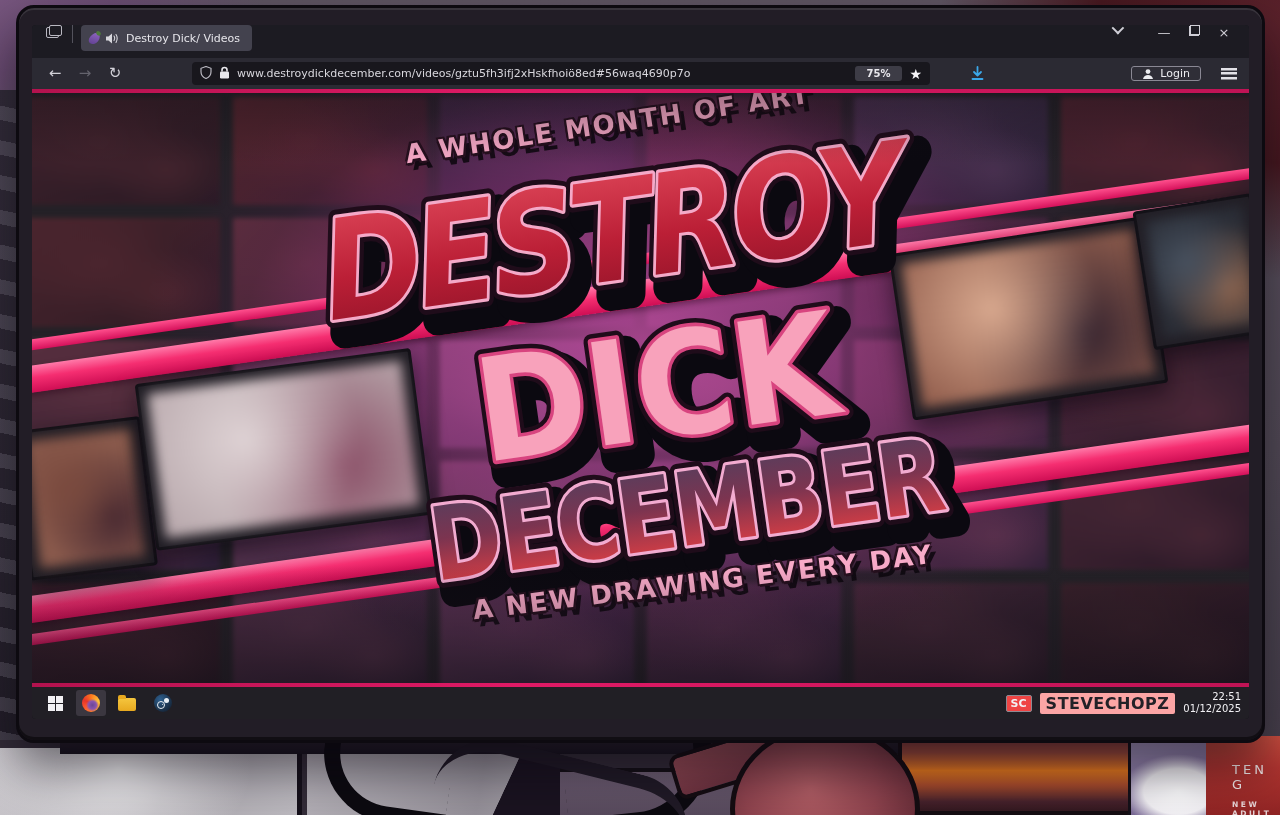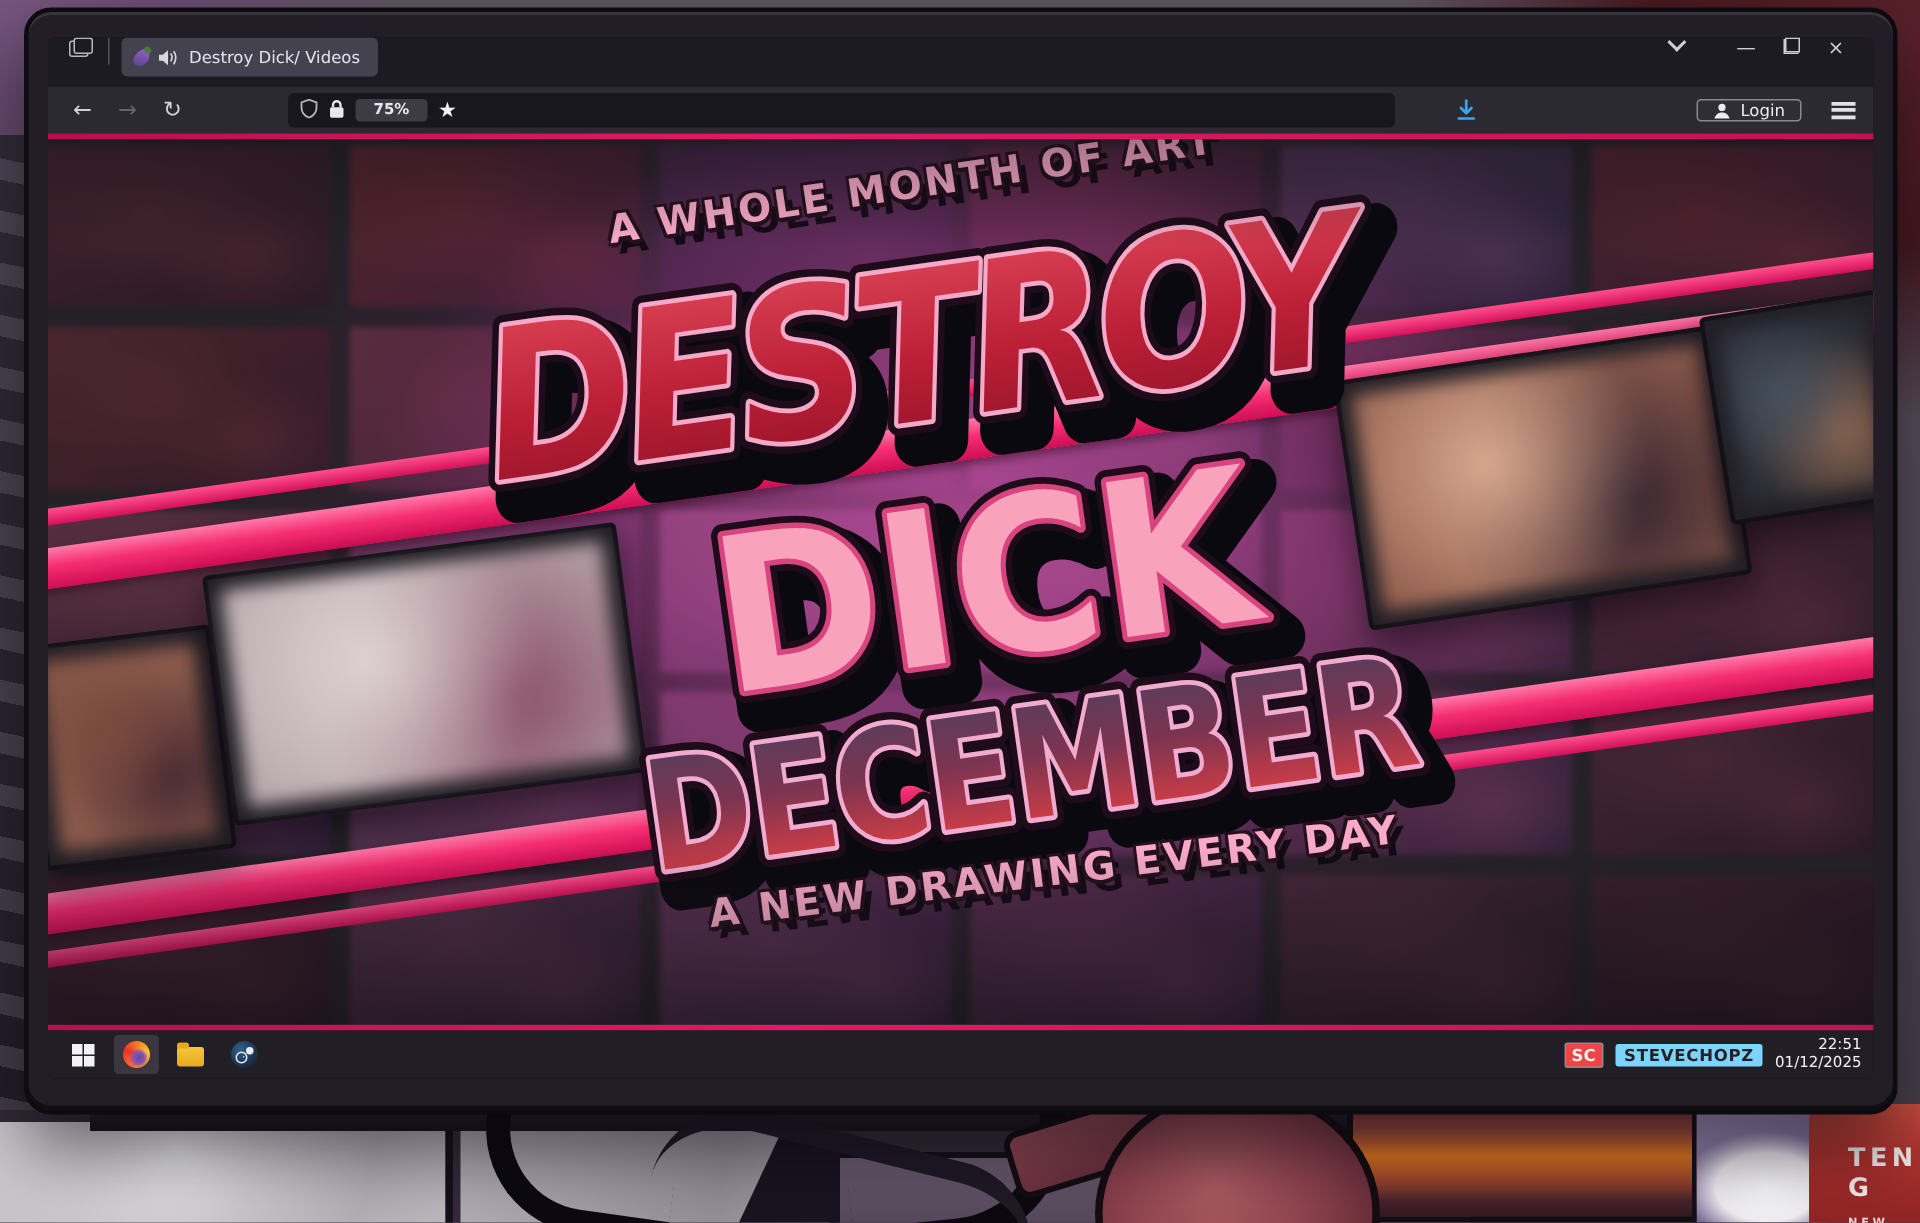--- a/index.html
+++ b/index.html
@@ -33,21 +33,21 @@
   .spool-nozzle { position:absolute; left:-18px; top:8px; width:165px; height:46px; background:linear-gradient(180deg,#9c4e58,#6e3340); border:4px solid #150d12; border-radius:10px; transform:rotate(-17deg); }
   .spool-disc { position:absolute; left:42px; top:0; width:190px; height:170px; background:
       radial-gradient(circle at 42% 38%, #b05d64 0%, #8e434e 45%, #6b2f3a 75%, #542430 100%); border:5px solid #150d12; border-radius:50%; }
   .spool-body { position:absolute; left:210px; top:2px; right:60px; bottom:0; border:4px solid #150d12; border-right:none; border-radius:6px; background:
       linear-gradient(180deg, #6e303c 0%, #a34c3c 28%, #ec7c1e 50%, #a84c2c 68%, #47222c 88%, #33181f 100%); }
   .glossy-obj { position:absolute; left:1128px; top:728px; width:118px; bottom:0; border:3px solid #141018; border-bottom:none; border-radius:14px 4px 0 0; background:
       radial-gradient(90px 60px at 42% 72%, #fdfdfe 0%, #f2f0f4 38%, rgba(240,240,244,0) 62%),
       linear-gradient(165deg, #b4a6ce 0%, #8f7eaa 40%, #6b5b86 100%); }
   .red-poster { position:absolute; left:1206px; top:736px; right:0; bottom:0; padding:26px 0 0 26px; background:
       linear-gradient(180deg, #d05040 0%, #b23530 40%, #8f2424 100%); }
-  .red-poster .l1 { color:#f4ecec; font-size:17px; letter-spacing:3px; font-weight:bold; }
+  .red-poster .l1 { color:#f4ecec; font-size:13px; letter-spacing:3px; font-weight:normal; }
   .red-poster .l2 { color:#e7d4d6; font-size:7.5px; letter-spacing:2.5px; margin-top:8px; font-weight:bold; }
 
   
   .monitor { position:absolute; left:16px; top:5px; width:1249px; height:738px;
       background:#221d26; border:3px solid #0d0a10; border-radius:18px;
       padding:17px 13px 21px 13px; box-shadow: inset 0 2px 0 rgba(255,255,255,.10), inset 0 -3px 0 rgba(0,0,0,.5), 0 26px 50px rgba(10,6,14,.55); }
   .screen { width:100%; height:100%; background:#16151a; border-radius:4px; overflow:hidden; display:flex; flex-direction:column; position:relative; }
 
   
   .titlebar { height:33px; background:#1c1b22; display:flex; align-items:flex-start; padding:0 10px 0 8px; flex:0 0 auto; }
@@ -138,21 +138,21 @@
   .ff-logo { width:18px; height:18px; border-radius:50%; background:
       radial-gradient(circle at 58% 62%, #6a4796 0%, #8a55b0 26%, rgba(120,70,160,0) 42%),
       conic-gradient(from 130deg, #ff9a2e, #ff5f2e 25%, #e8342a 45%, #ff7a1e 65%, #ffc43a 85%, #ff9a2e); }
   .folder-ic { width:18px; height:13px; background:linear-gradient(180deg,#f5c63f,#e8a91f); border-radius:2px; position:relative; margin-top:3px; }
   .folder-ic::before { content:""; position:absolute; left:0; top:-3px; width:8px; height:4px; background:#e8a91f; border-radius:2px 2px 0 0; }
   .steam-ic { width:18px; height:18px; border-radius:50%; background:radial-gradient(circle at 35% 30%, #2e5f8e, #17283c 75%); position:relative; }
   .steam-ic::before { content:""; position:absolute; left:3px; bottom:3px; width:6px; height:6px; border:1.5px solid #e8eef4; border-radius:50%; }
   .steam-ic::after { content:""; position:absolute; right:3px; top:4px; width:5px; height:5px; background:#e8eef4; border-radius:50%; box-shadow:-4px 4px 0 -2px #e8eef4; }
   .tb-right { margin-left:auto; display:flex; align-items:center; gap:8px; }
   .wm-sc { color:#f2f1f4; font-size:11px; font-weight:bold; background:#ef4444; border:1px solid #8d8a92; border-radius:2px; padding:1px 4px; }
-  .wm-name { color:#232127; font-size:11px; font-weight:bold; letter-spacing:.5px; background:#7dd3fc; border-radius:2px; padding:1px 6px; }
+  .wm-name { color:#232127; font-size:16px; font-weight:bold; letter-spacing:.5px; background:#fca5a5; border-radius:2px; padding:1px 6px; }
   .clock { color:#f2f1f4; font-size:10px; text-align:right; line-height:1.25; min-width:56px; }
 </style>
 </head>
 <body>
 
 <div class="backdrop">
   <div class="left-poster"></div>
   <div class="desk"></div>
   <div class="panel-a"></div>
   <div class="panel-b"></div>
@@ -208,20 +208,21 @@
           <svg width="12" height="13" viewBox="0 0 12 13">
               <path d="M6 .5l5 1.8v3.4c0 3.2-2.1 5.6-5 6.8-2.9-1.2-5-3.6-5-6.8V2.3z" fill="none" stroke="#b9b8c1" stroke-width="1.2"></path>
             </svg>
         </span>
         <span>
           <svg width="11" height="13" viewBox="0 0 11 13">
               <rect x="1" y="5.5" width="9" height="7" rx="1.2" fill="#e8e7ec"></rect>
               <path d="M3 5.5V4a2.5 2.5 0 015 0v1.5" fill="none" stroke="#e8e7ec" stroke-width="1.6"></path>
             </svg>
         </span>
+        <span class="url-text">www.destroydickdecember.com/videos/gztu5fh3ifj2xHskfhoiö8ed#56waq4690p7o</span>
         <span class="zoom-badge">75%</span>
         <span class="star">★</span>
       </div>
       <span class="dl-icon">
         <svg width="15" height="15" viewBox="0 0 15 15">
             <path d="M7.5 1v8M4 6l3.5 3.5L11 6" stroke="#3ba7e8" stroke-width="1.8" fill="none" stroke-linecap="round" stroke-linejoin="round"></path>
             <path d="M2.5 13h10" stroke="#3ba7e8" stroke-width="1.8" stroke-linecap="round"></path>
           </svg>
       </span>
       <div class="login-btn">

